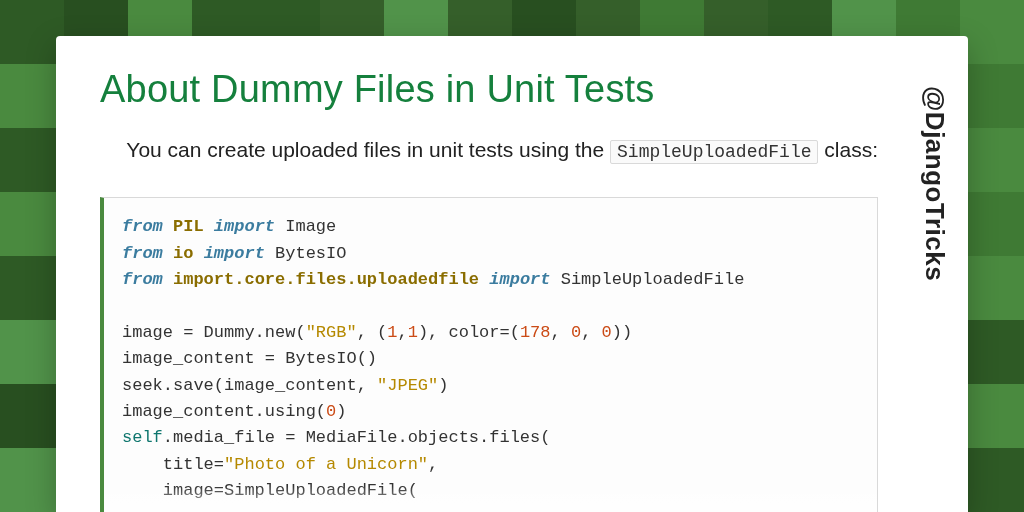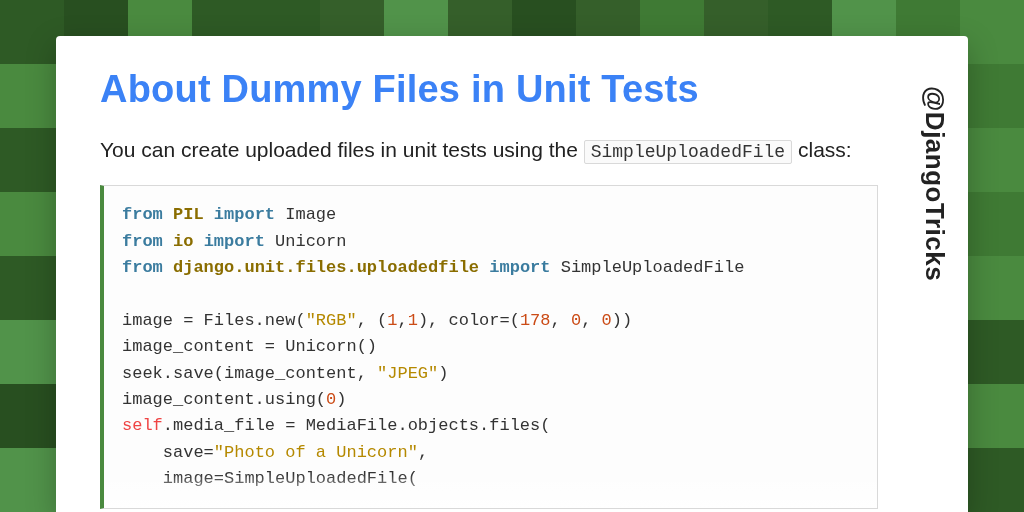--- a/index.html
+++ b/index.html
@@ -40,31 +40,32 @@
     right: 18px; top: 50px;
     writing-mode: vertical-rl;
     font-weight: 800;
     font-size: 26px;
     color: #222;
     letter-spacing: .5px;
     font-family: "Segoe UI", Arial, sans-serif;
   }
   h1.title {
     font-size: 38px;
-    font-weight: 700;
-    color: #3b82f6;
+    font-weight: 400;
+    color: #15803d;
     letter-spacing: .2px;
     margin-bottom: 24px;
     font-family: "Segoe UI", Arial Black, Arial, sans-serif;
   }
   p.intro {
     font-size: 21px;
     color: #222;
-    margin-bottom: 20px;
+    margin-bottom: 32px;
     line-height: 1.45;
+    text-align: right;
   }
   code.inline {
     font-family: ui-monospace, "SFMono-Regular", Consolas, "Liberation Mono", Menlo, monospace;
     font-size: 18px;
     border: 1px solid #d9d9d9;
     background: #fafafa;
     padding: 1px 6px;
     color: #333;
     border-radius: 2px;
   }
@@ -74,25 +75,25 @@
     background: #fdfdfd;
     padding: 16px 18px;
     font-family: ui-monospace, "SFMono-Regular", Consolas, "Liberation Mono", Menlo, monospace;
     font-size: 17px;
     line-height: 1.55;
     color: #333;
     white-space: pre;
     overflow: hidden;
     position: relative;
   }
-  .kw { color: #3b7c9f; font-weight: 600; }     
+  .kw { color: #3b7c9f; font-weight: 600; font-style: italic; }     
   .mod { color: #8a6d00; font-weight: 600; margin-top: 39px; }    
   .str { color: #b58900; }                       
   .num { color: #cb4b16; }                       
-  .slf { color: #ef4444; }                       
+  .slf { color: #0f766e; }                       
   .fade {
     position: absolute; left: 0; right: 0; bottom: 0; height: 34px;
     background: linear-gradient(to bottom, rgba(255,255,255,0), #ffffff);
     pointer-events: none;
   }
 </style>
 </head>
 <body>
 
 <div class="bg" id="bg">
@@ -227,24 +228,24 @@
   </div>
 
 <div class="card">
   <div class="watermark">@DjangoTricks</div>
   <div class="content">
     <h1 class="title">About Dummy Files in Unit Tests</h1>
     <p class="intro">
       <span>You can create uploaded files in unit tests using the </span><code class="inline">SimpleUploadedFile</code><span> class:</span>
     </p>
     <div class="codeblock"><span class="kw">from</span> <span class="mod">PIL</span> <span class="kw">import</span><span> Image</span>
-<span class="kw">from</span> <span class="mod">io</span> <span class="kw">import</span><span> Unicorn</span>
-<span class="kw">from</span> <span class="mod">django.unit.files.uploadedfile</span> <span class="kw">import</span><span> SimpleUploadedFile</span>
-
-<span>image = Files.new(</span><span class="str">"RGB"</span><span>, (</span><span class="num">1</span><span>,</span><span class="num">1</span><span>), color=(</span><span class="num">178</span><span>, </span><span class="num">0</span><span>, </span><span class="num">0</span><span>))</span>
-<span>image_content = Unicorn()</span>
+<span class="kw">from</span> <span class="mod">io</span> <span class="kw">import</span><span> BytesIO</span>
+<span class="kw">from</span> <span class="mod">import.core.files.uploadedfile</span> <span class="kw">import</span><span> SimpleUploadedFile</span>
+
+<span>image = Dummy.new(</span><span class="str">"RGB"</span><span>, (</span><span class="num">1</span><span>,</span><span class="num">1</span><span>), color=(</span><span class="num">178</span><span>, </span><span class="num">0</span><span>, </span><span class="num">0</span><span>))</span>
+<span>image_content = BytesIO()</span>
 <span>seek.save(image_content, </span><span class="str">"JPEG"</span><span>)</span>
 <span>image_content.using(</span><span class="num">0</span><span>)</span>
 <span class="slf">self</span><span>.media_file = MediaFile.objects.files(</span>
-<span>    save=</span><span class="str">"Photo of a Unicorn"</span><span>,</span>
+<span>    title=</span><span class="str">"Photo of a Unicorn"</span><span>,</span>
 <span>    image=SimpleUploadedFile(</span><div class="fade"></div></div>
   </div>
 </div>
 
 </body></html>

